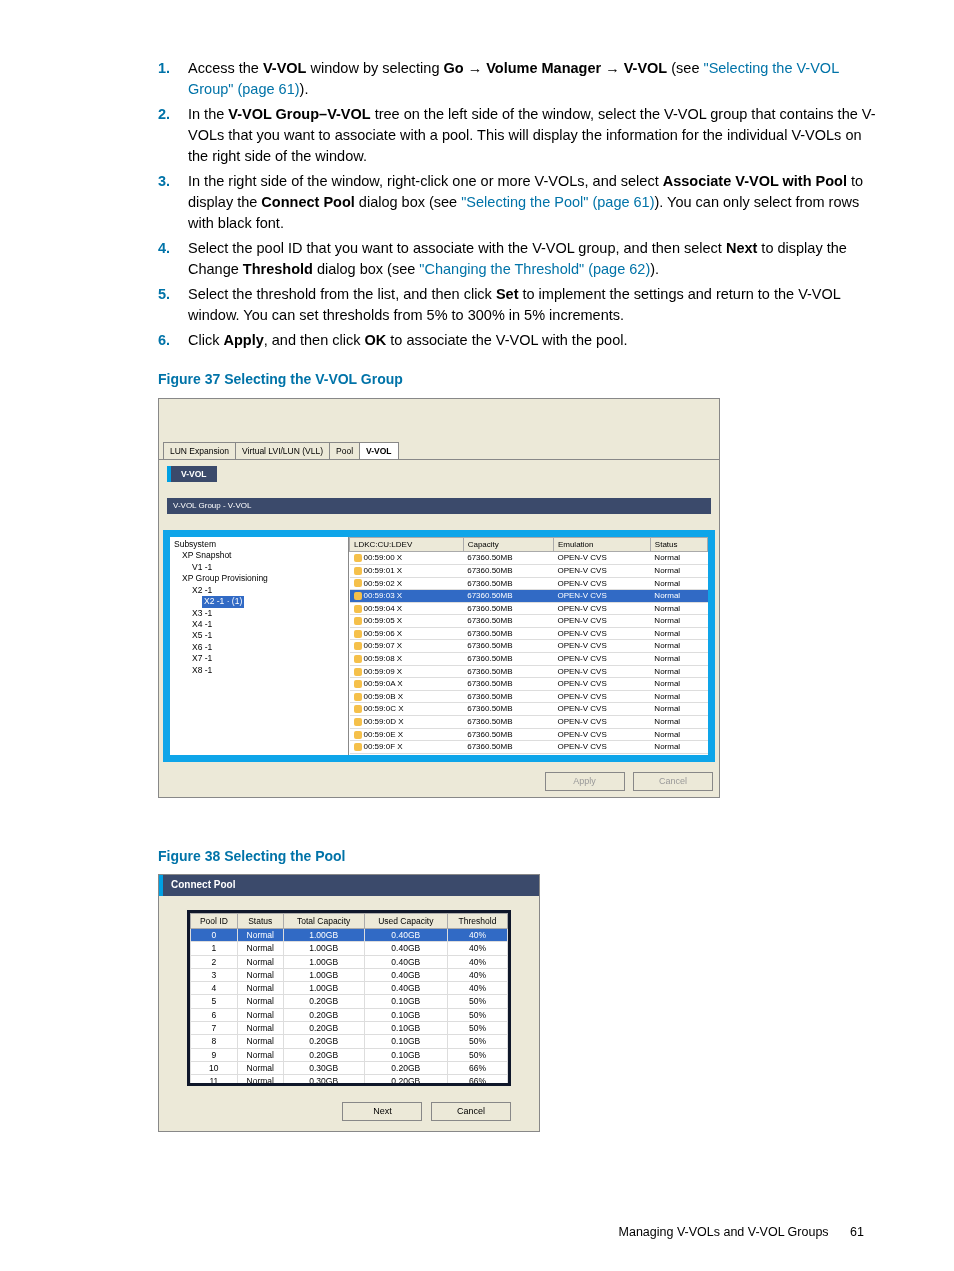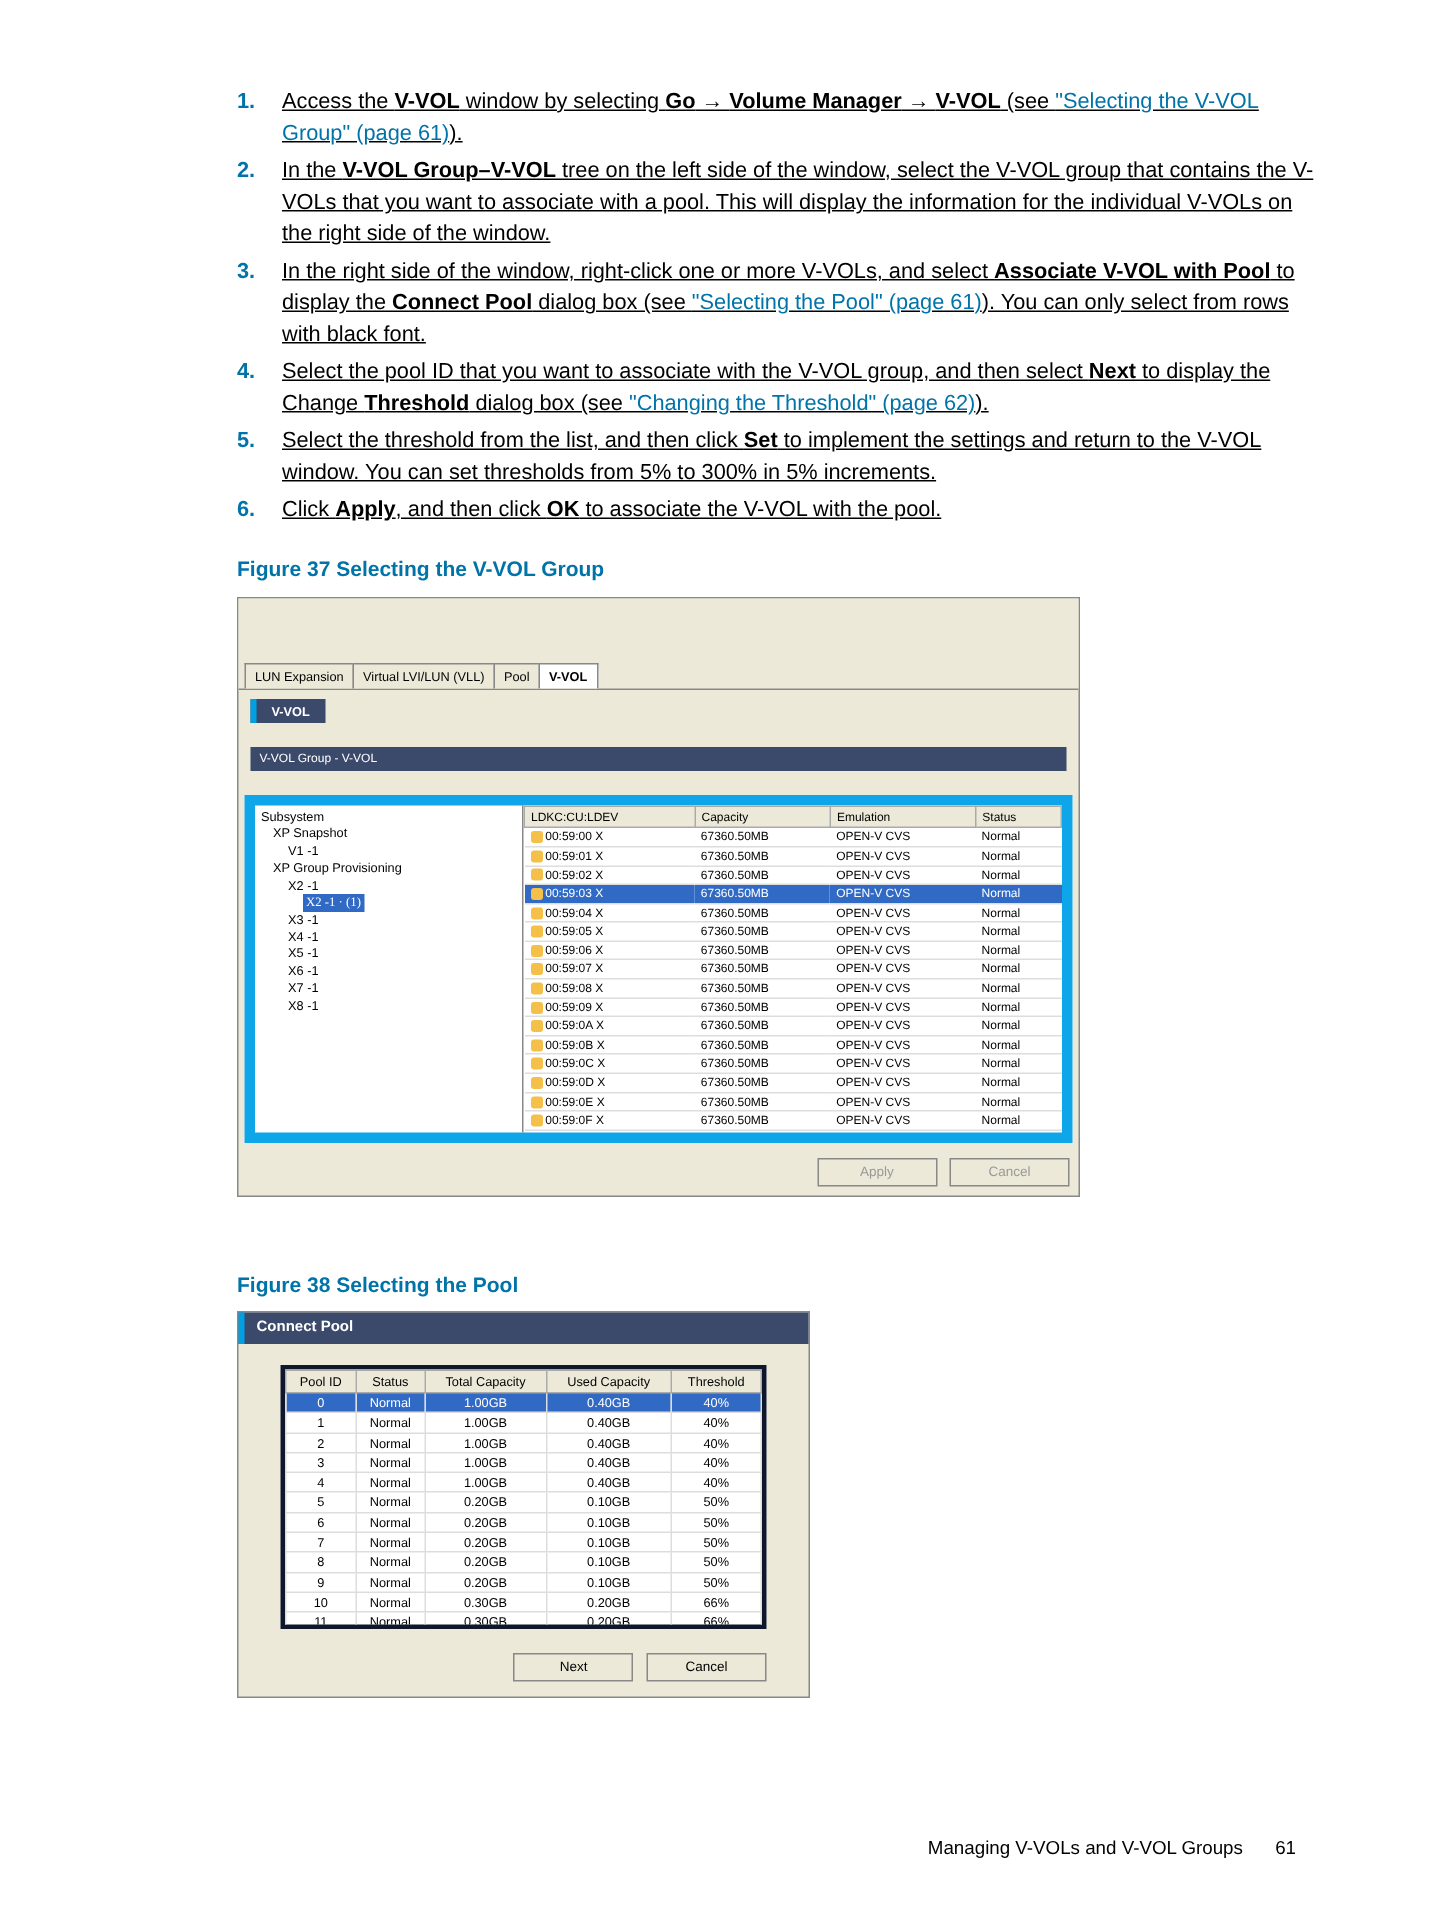--- a/index.html
+++ b/index.html
@@ -22,21 +22,20 @@
     margin-bottom: 4px;
   }
   .num {
     color: #0073a8;
     font-weight: bold;
     width: 30px;
     flex: 0 0 30px;
   }
   .body {
     flex: 1;
-    text-decoration: underline;
   }
   a.xref {
     color: #0073a8;
     text-decoration: none;
   }
   .figcap {
     color: #0073a8;
     font-weight: bold;
     font-size: 14px;
     margin: 14px 0 8px 0;
@@ -90,21 +89,21 @@
   .tree {
     width: 170px;
     border-right: 1px solid #888;
     padding: 2px 4px;
     overflow: hidden;
   }
   .tree div { white-space: nowrap; line-height: 1.35; }
   .tree .l1 { padding-left: 8px; }
   .tree .l2 { padding-left: 18px; }
   .tree .l3 { padding-left: 28px; }
-  .tree .sel { background: #316ac5; color: #fff; display: inline-block; padding: 0 2px; font-family: Liberation Serif, serif; }
+  .tree .sel { background: #316ac5; color: #fff; display: inline-block; padding: 0 2px; }
   .grid {
     flex: 1;
     overflow: hidden;
     position: relative;
   }
   .grid table { border-collapse: collapse; width: 100%; font-size: 8px; }
   .grid th {
     background: #ece9d8;
     border: 1px solid #aaa;
     padding: 1px 4px;

